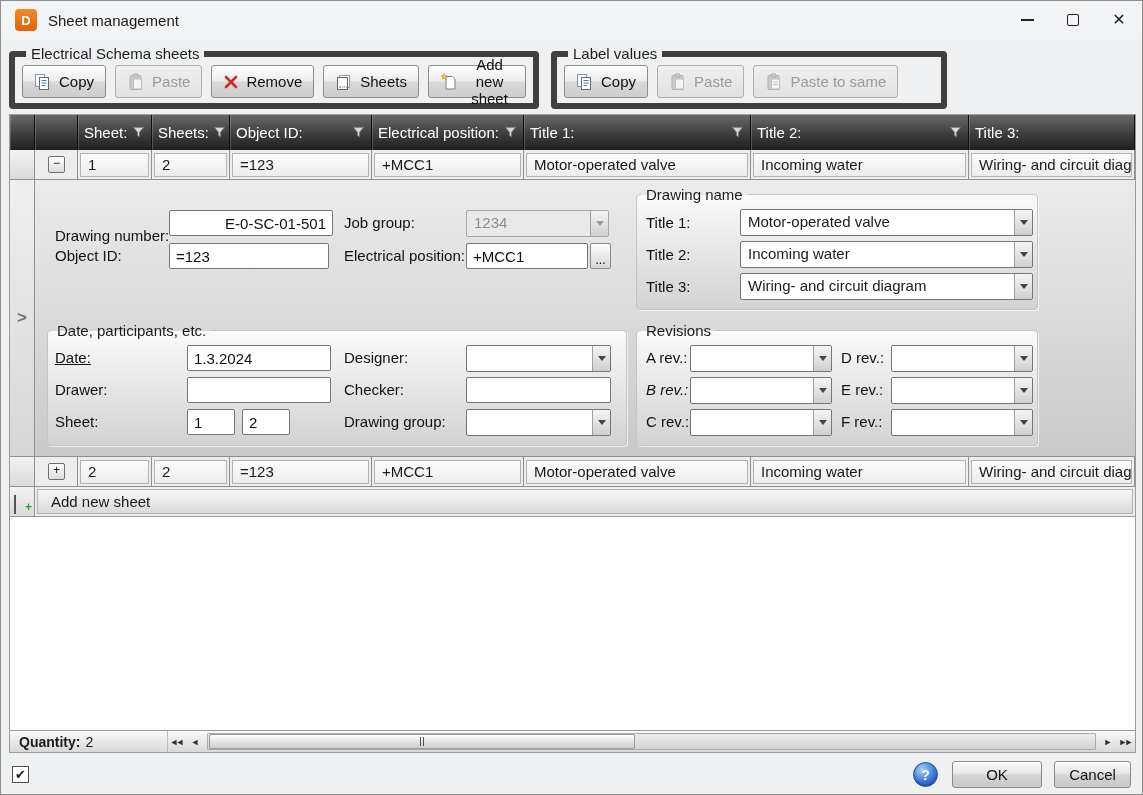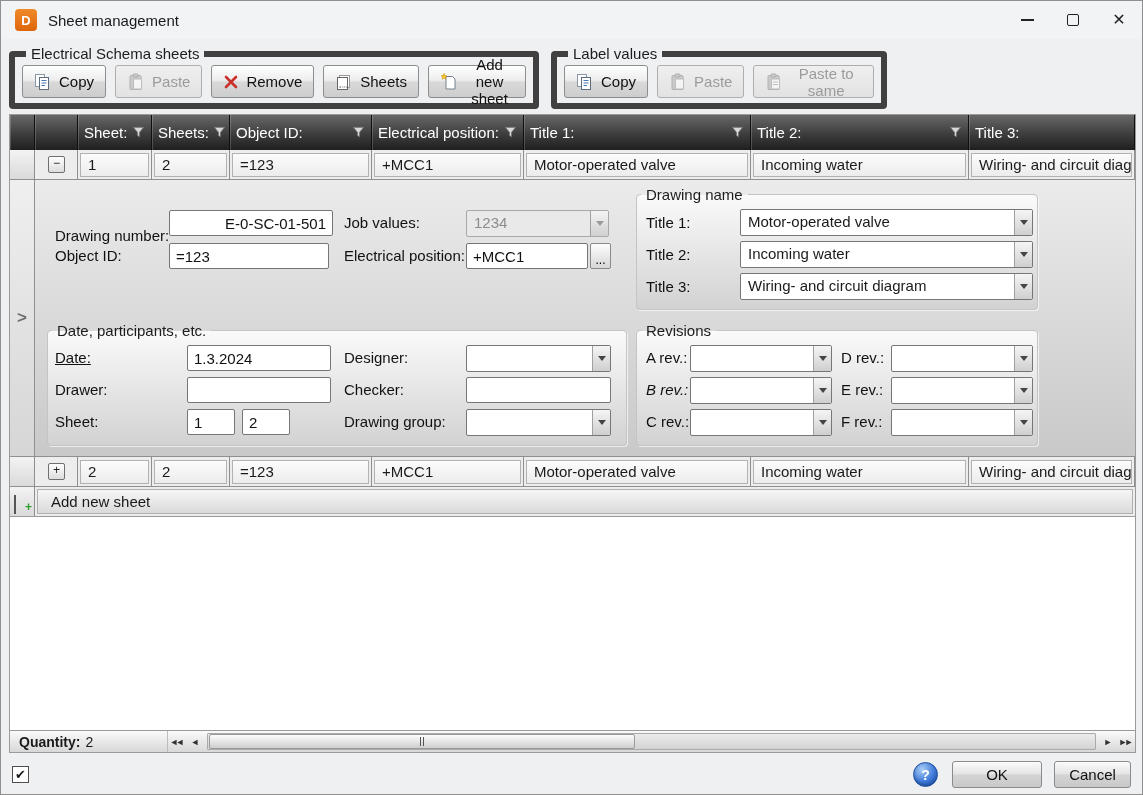--- a/index.html
+++ b/index.html
@@ -19,21 +19,21 @@
   .win-controls { margin-left:auto; display:flex; height:100%; }
   .win-btn { width:46px; height:100%; display:flex; align-items:center; justify-content:center; }
   .glyph-min { width:13px; height:2px; background:#222; }
   .glyph-max { width:12px; height:12px; border:1.5px solid #222; border-radius:2px; }
   .glyph-close { font-size:16px; color:#222; line-height:1; }
 
   
   fieldset { border:6px solid #404040; border-radius:4px; }
   legend { padding:0 5px; margin-left:4px; font-size:15px; color:#1c1c1c; }
   .gb-schema { position:absolute; top:44px; left:8px; width:530px; height:64px; padding:3px 7px; }
-  .gb-label  { position:absolute; top:44px; left:550px; width:336px; height:64px; padding:3px 7px; }
+  .gb-label  { position:absolute; top:44px; left:550px; width:396px; height:64px; padding:3px 7px; }
   .btnrow { display:flex; gap:9px; }
   .tbtn { height:33px; display:inline-flex; align-items:center; gap:7px; padding:0 11px;
           border:1px solid #8d8d8d; border-radius:3px; color:#111; font-size:15px; cursor:default;
           background:linear-gradient(180deg,#feffff 0%,#ededed 46%,#d9d9d9 52%,#cdcdcd 100%);
           box-shadow:inset 0 1px 0 #fff; }
   .tbtn.disabled { color:#9b9b9b; border-color:#aeaeae;
           background:linear-gradient(180deg,#efefef,#e2e2e2); box-shadow:none; }
   .tbtn.disabled svg { filter:grayscale(1) opacity(.55); }
   .ticon { display:flex; }
 
@@ -331,21 +331,21 @@
           <div class="cellbox">Wiring- and circuit diagram</div>
         </div>
     </div>
 
     <div class="detail">
       <div class="detail-gutter">&gt;</div>
       <div class="detail-main">
 
         <span class="flabel" style="left:20px; top:34px;margin-top:13px;">Drawing number:</span>
         <input class="tinput" style="left: 134px; top: 30px; width: 164px; text-align: right;" value="E-0-SC-01-501">
-        <span class="flabel" style="left:309px; top:34px;">Job values:</span>
+        <span class="flabel" style="left:309px; top:34px;">Job group:</span>
         <div class="combo disabled" style="left:431px; top:30px; width:143px;">
           <span class="val">1234</span>
           <span class="arrow">
               <i></i>
             </span>
         </div>
         <span class="flabel" style="left:20px; top:67px;">Object ID:</span>
         <input class="tinput" style="left: 134px; top: 63px; width: 160px;" value="=123">
         <span class="flabel" style="left:309px; top:67px;">Electrical position:</span>
         <input class="tinput" style="left: 431px; top: 63px; width: 122px;" value="+MCC1">

